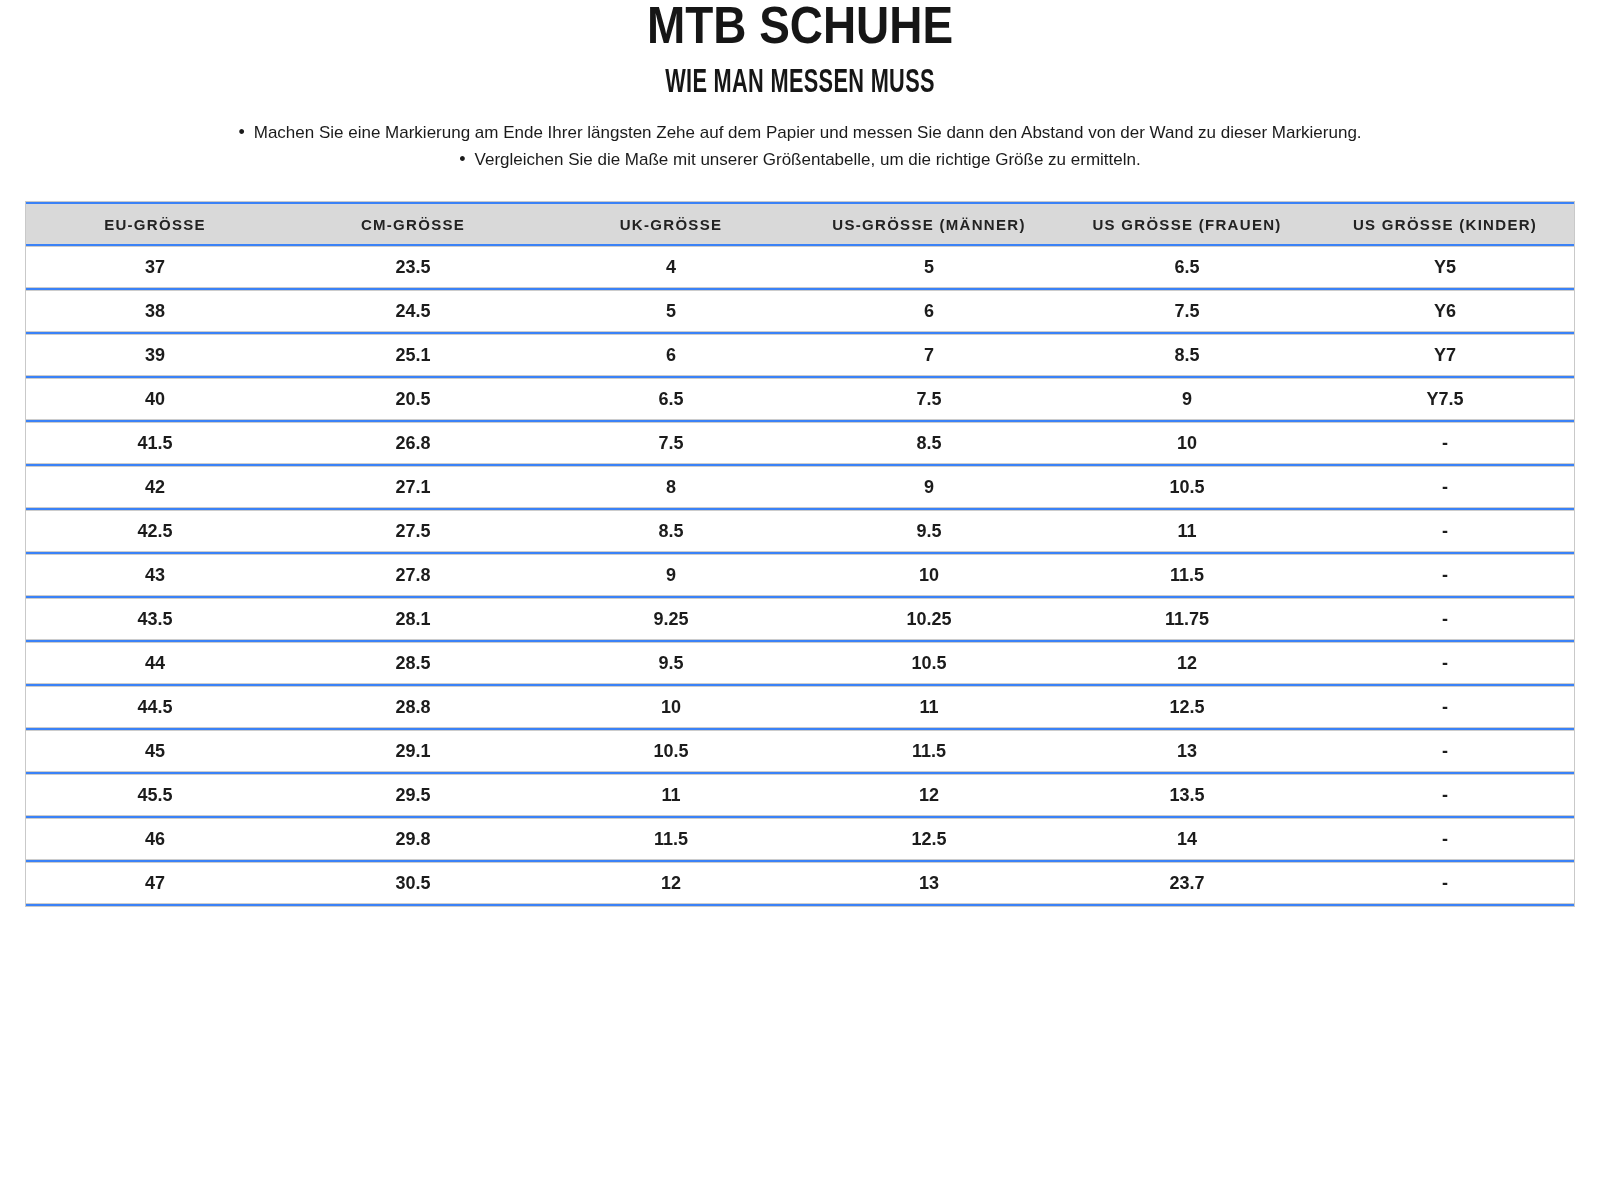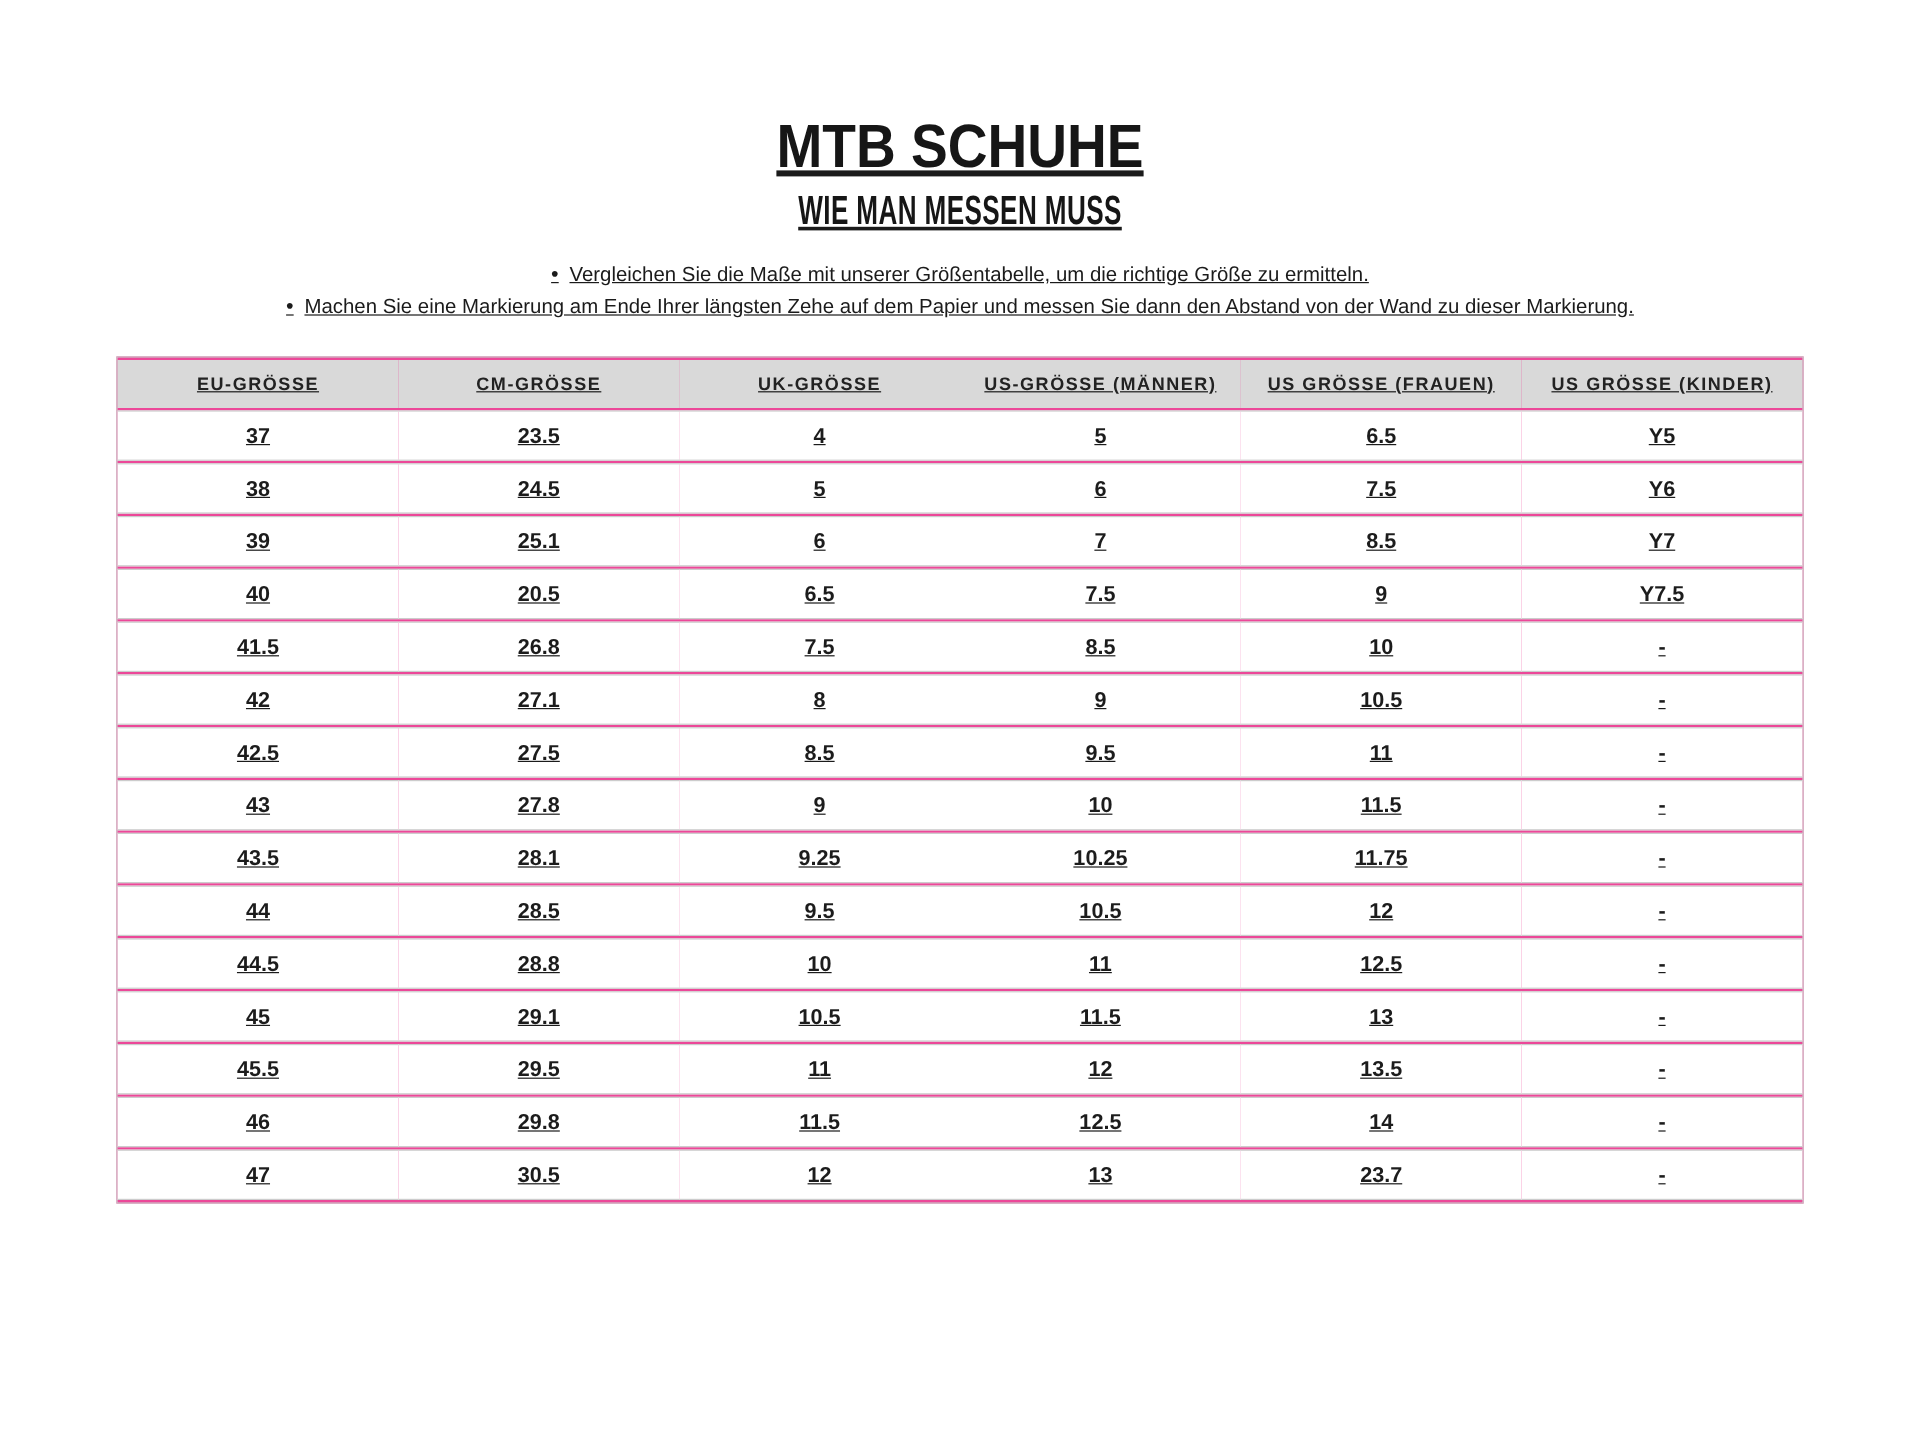--- a/index.html
+++ b/index.html
@@ -7,23 +7,21 @@
     padding: 0;
     background: #ffffff;
     width: 1600px;
     height: 1200px;
     overflow: hidden;
     font-family: "Liberation Sans", sans-serif;
     color: #1b1b1b;
   }
   .page {
     width: 1600px;
-    padding-top: 96px;
     box-sizing: border-box;
-    text-decoration: underline;
   }
   .title {
     margin: 0;
     text-align: center;
     font-size: 51px;
     line-height: 1.0;
     font-weight: 700;
     color: #161616;
     transform: scaleX(0.9);
     transform-origin: 50% 50%;
@@ -52,25 +50,25 @@
   }
   .instructions li { white-space: nowrap; }
   .dot::before {
     content: "\2022";
     font-size: 18px;
     margin-right: 9px;
     position: relative;
     top: 0px;
   }
   .table-wrap {
-    width: 1406px;
+    width: 1550px;
     margin: 28px auto 0 auto;
     border: 1px solid #c9c9c9;
     box-sizing: border-box;
-    background: #ec4899;
+    background: #3b82f6;
   }
   table.size-table {
     width: 100%;
     border-collapse: separate;
     border-spacing: 0 2px;
     table-layout: fixed;
   }
   table.size-table thead th {
     background: #d9d9d9;
     height: 40px;
@@ -99,22 +97,22 @@
 </head>
 <body>
 
 <div class="page">
 
   <h1 class="title">MTB SCHUHE</h1>
 
   <h2 class="subtitle">WIE MAN MESSEN MUSS</h2>
 
   <ul class="instructions">
+    <li><span class="dot"></span><span>Machen Sie eine Markierung am Ende Ihrer längsten Zehe auf dem Papier und messen Sie dann den Abstand von der Wand zu dieser Markierung.</span></li>
     <li><span class="dot"></span><span>Vergleichen Sie die Maße mit unserer Größentabelle, um die richtige Größe zu ermitteln.</span></li>
-    <li><span class="dot"></span><span>Machen Sie eine Markierung am Ende Ihrer längsten Zehe auf dem Papier und messen Sie dann den Abstand von der Wand zu dieser Markierung.</span></li>
   </ul>
 
   <div class="table-wrap">
     <table class="size-table">
       <thead>
         <tr>
           <th>EU-GRÖSSE</th>
           <th>CM-GRÖSSE</th>
           <th>UK-GRÖSSE</th>
           <th>US-GRÖSSE (MÄNNER)</th>

